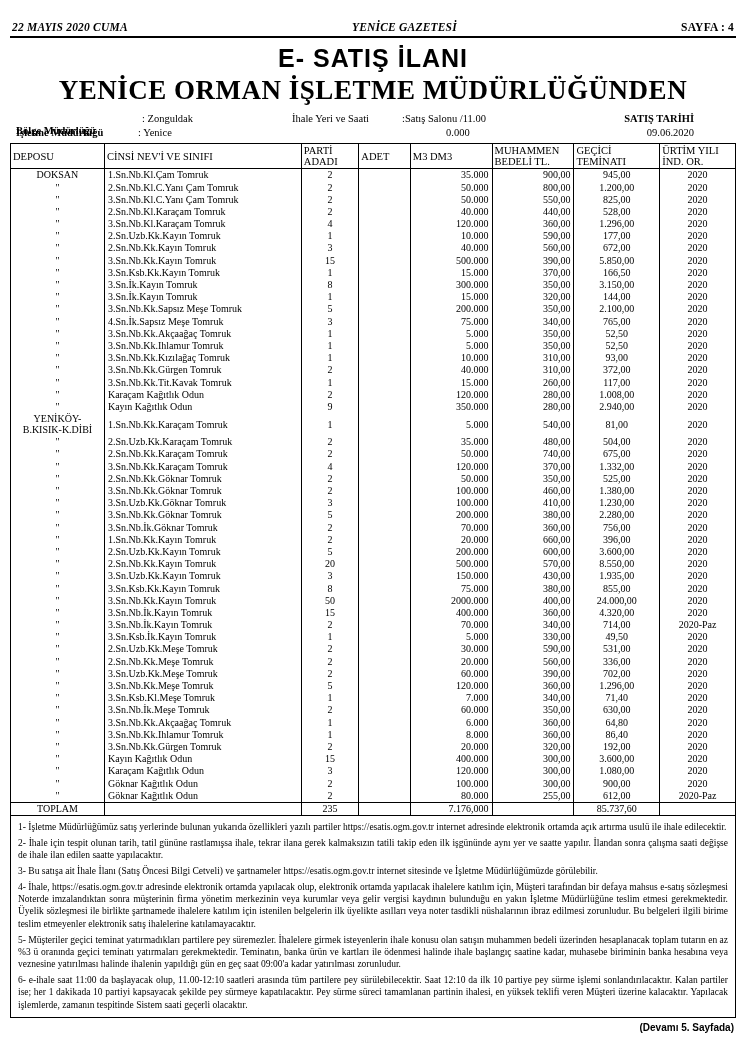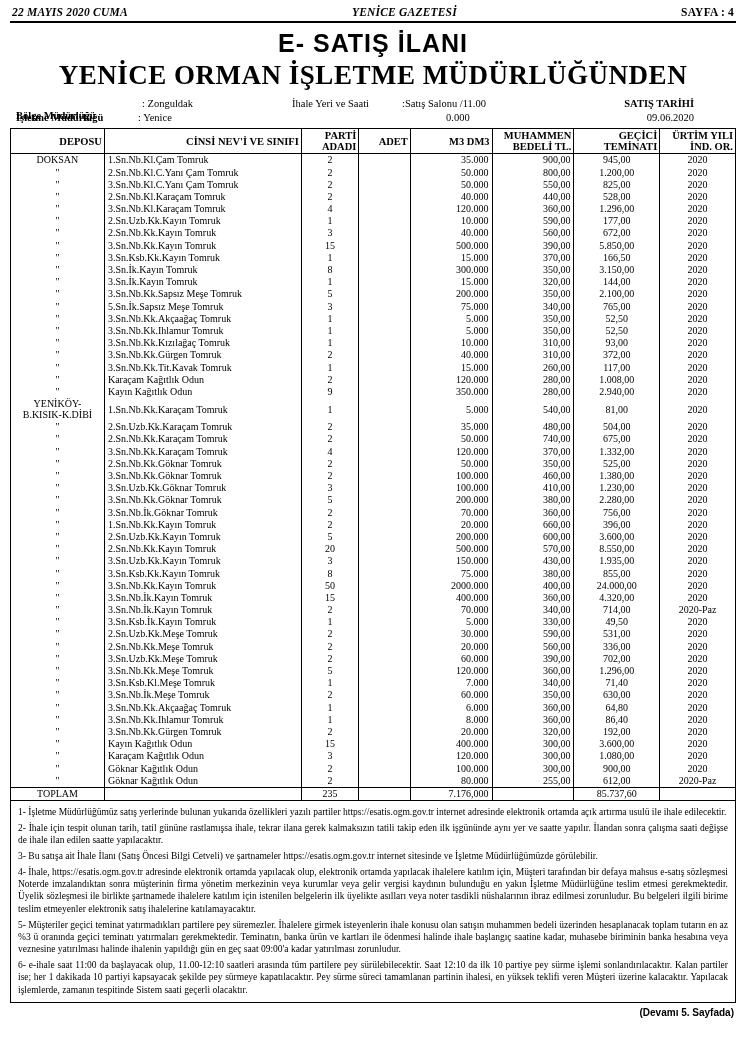--- a/index.html
+++ b/index.html
@@ -2,21 +2,21 @@
 <html><head>
 <meta charset="utf-8">
 <style>
   html,body{margin:0;padding:0;background:#ffffff;}
   body{
     width:746px;height:1043px;
     font-family:"Liberation Serif", serif;
     color:#000;
     -webkit-font-smoothing:none;
   }
-  .page{width:746px;height:1043px;position:relative;box-sizing:border-box;padding:6px 10px 4px 10px;}
+  .page{width:746px;height:1043px;position:relative;box-sizing:border-box;padding:21px 10px 4px 10px;}
 
   
   .masthead{display:flex;justify-content:space-between;align-items:flex-end;font-style:italic;font-weight:bold;font-size:11.5px;letter-spacing:.2px;padding:0 2px 2px 2px;}
   .masthead .center{font-style:italic;}
   .masthead .right{font-style:normal;}
   .rule{border-top:2px solid #000;margin:1px 0 0 0;}
 
   
   .titlewrap{text-align:center;padding-top:6px;}
   .t1{font-family:"Liberation Sans", sans-serif;font-weight:bold;font-size:25px;letter-spacing:1px;}
@@ -32,22 +32,22 @@
   .m-d{left:128px;top:14px;}
   .m-e{left:282px;top:0;font-weight:normal;}
   .m-f{left:392px;top:0;}
   .m-g{left:436px;top:14px;}
   .m-h{right:42px;top:0;font-weight:bold;}
   .m-i{right:42px;top:14px;}
 
   
   table.main{border-collapse:collapse;width:100%;table-layout:fixed;font-size:10px;}
   table.main th{
-    font-family:"Liberation Serif", serif;font-weight:bold;font-size:10.5px;
-    border:1px solid #000;padding:1px 2px;line-height:1.05;vertical-align:middle;text-align:right;
+    font-family:"Liberation Serif", serif;font-weight:normal;font-size:10.5px;
+    border:1px solid #000;padding:1px 2px;line-height:1.05;vertical-align:middle;text-align:left;
   }
   table.main td{border-left:1px solid #000;border-right:1px solid #000;padding:0 3px;line-height:1.16;height:12.2px;font-size:10px;}
   .c-dep{width:88px;text-align:center;}
   .c-cins{width:190px;text-align:left;padding-left:8px;}
   .c-parti{width:52px;text-align:center;}
   .c-adet{width:46px;text-align:center;}
   .c-m3{width:76px;text-align:right;padding-right:16px;}
   .c-muh{width:76px;text-align:right;padding-right:14px;}
   .c-gec{width:80px;text-align:center;padding-right:14px;}
   .c-urt{width:70px;text-align:center;}
@@ -219,21 +219,21 @@
           <td class="c-cins">3.Sn.Nb.Kk.Sapsız Meşe Tomruk</td>
           <td class="c-parti">5</td>
           <td class="c-adet"></td>
           <td class="c-m3">200.000</td>
           <td class="c-muh">350,00</td>
           <td class="c-gec">2.100,00</td>
           <td class="c-urt">2020</td>
         </tr>
         <tr>
           <td class="c-dep">"</td>
-          <td class="c-cins">5.Sn.İk.Sapsız Meşe Tomruk</td>
+          <td class="c-cins">4.Sn.İk.Sapsız Meşe Tomruk</td>
           <td class="c-parti">3</td>
           <td class="c-adet"></td>
           <td class="c-m3">75.000</td>
           <td class="c-muh">340,00</td>
           <td class="c-gec">765,00</td>
           <td class="c-urt">2020</td>
         </tr>
         <tr>
           <td class="c-dep">"</td>
           <td class="c-cins">3.Sn.Nb.Kk.Akçaağaç Tomruk</td>

